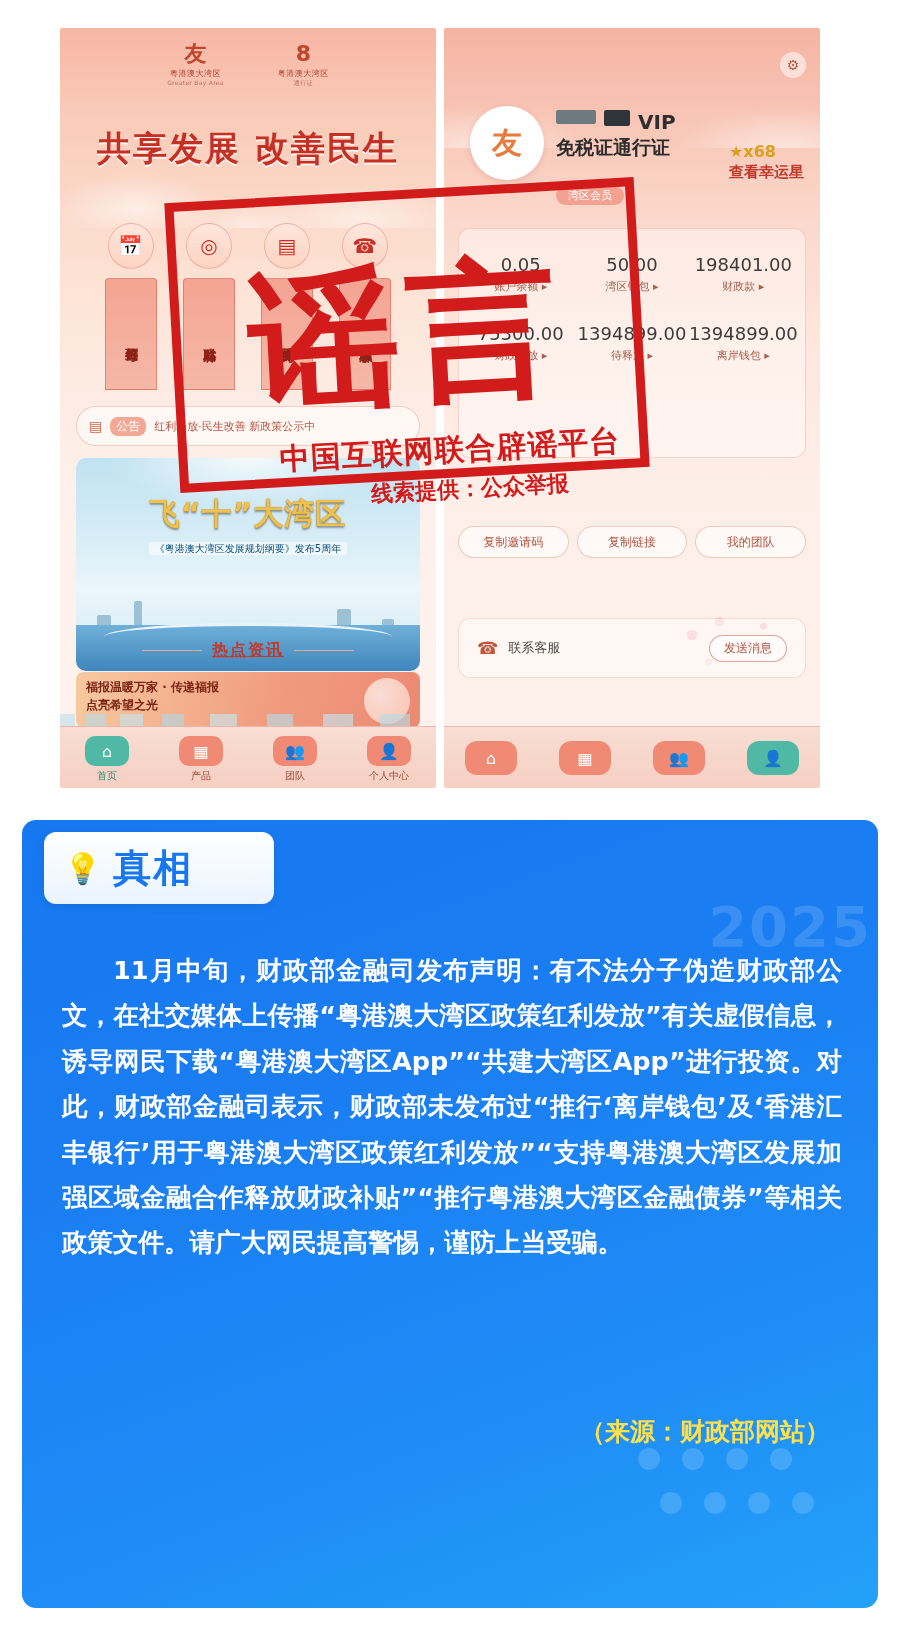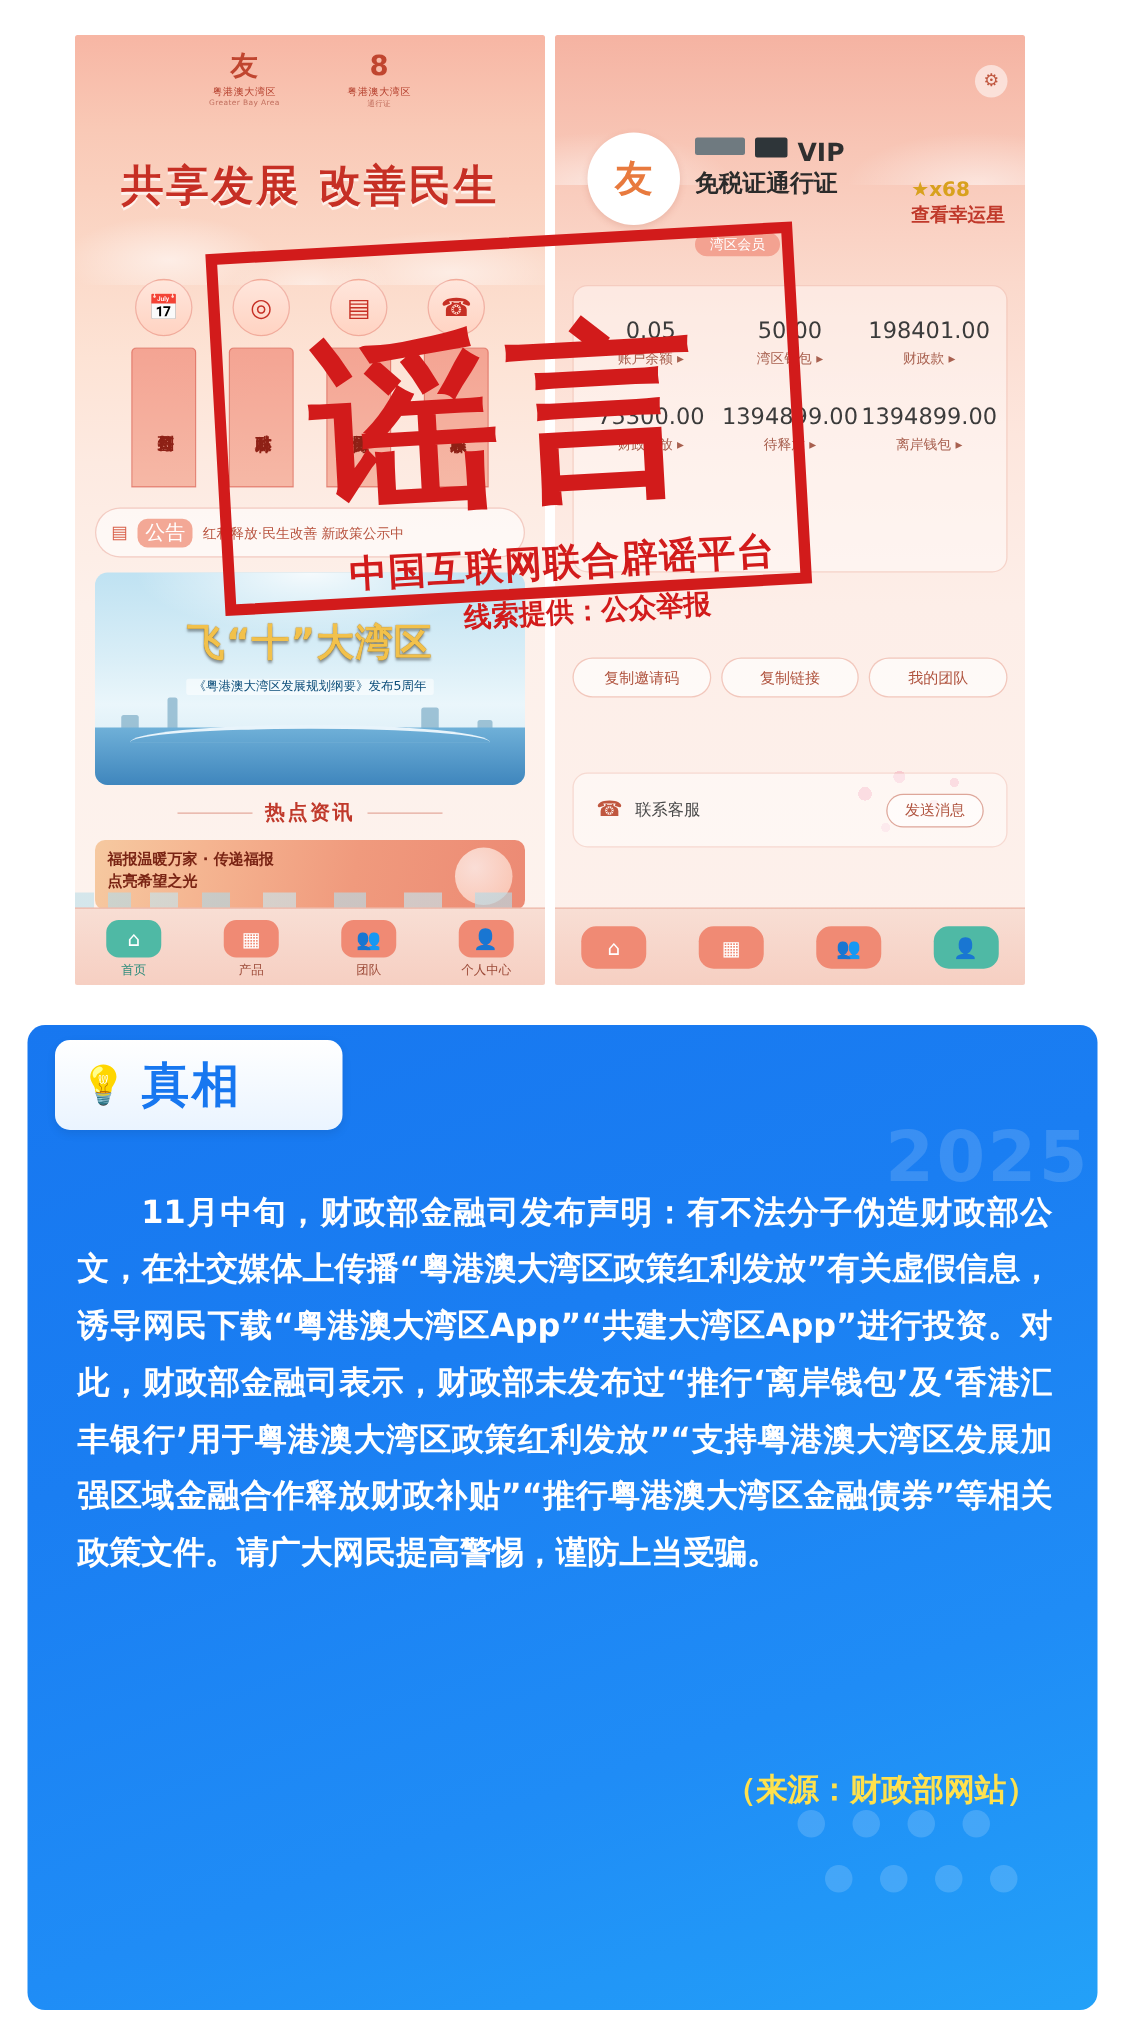--- a/index.html
+++ b/index.html
@@ -90,27 +90,27 @@
   .lp-notice {
     position: absolute; top: 378px; left: 16px; right: 16px;
     height: 40px; border-radius: 20px;
     background: rgba(255,255,255,.6);
     border: 1px solid rgba(220,120,100,.35);
     display: flex; align-items: center; gap: 8px;
     padding: 0 12px;
     font-size: 11px; color: #b8533f;
   }
   .lp-notice .tag {
-    background: #f3a896; color: #fff; font-size: 16px;
+    background: #f3a896; color: #fff; font-size: 12px;
     border-radius: 8px; padding: 1px 6px;
   }
   .lp-notice .ico { color: #d9604a; font-size: 14px; }
 
   .lp-hero {
-    position: absolute; top: 430px; left: 16px; right: 16px; height: 170px;
+    position: absolute; top: 430px; left: 16px; right: 16px; height: 213px;
     border-radius: 10px; overflow: hidden;
     background: linear-gradient(180deg,#bfe2f2 0%,#d9eef7 40%,#eaf6fb 62%,#cfe7f3 100%);
   }
   .lp-hero .sky { position:absolute; inset:0;
     background: radial-gradient(ellipse 200px 70px at 50% 0%, rgba(255,255,255,.85), rgba(255,255,255,0) 70%); }
   .lp-hero .bldg { position: absolute; bottom: 0; background: #8fb9cf; opacity:.85; border-radius: 2px 2px 0 0; }
   .lp-hero .water {
     position: absolute; left:0; right:0; bottom:0; height: 46px;
     background: linear-gradient(180deg,#6fb0d8,#3f86bd);
   }
@@ -129,20 +129,21 @@
     position: absolute; top: 84px; left: 0; width: 100%;
     text-align: center; font-size: 10px; color: #0d4e7a;
     background: rgba(255,255,255,.0);
   }
   .lp-hero-sub span { background: rgba(255,255,255,.55); padding: 1px 6px; border-radius: 2px; }
 
   .lp-section-title {
     position: absolute; top: 612px; left: 0; width: 100%;
     text-align: center; font-size: 16px; font-weight: bold; color: #c0392b;
     letter-spacing: 2px;
+    text-decoration: underline;
   }
   .lp-section-title .line {
     display: inline-block; width: 60px; height: 1px; background: #e3a99c;
     vertical-align: middle; margin: 0 10px;
   }
   .lp-news {
     position: absolute; top: 644px; left: 16px; right: 16px; height: 56px;
     border-radius: 8px; overflow: hidden;
     background: linear-gradient(100deg,#f6c9a0 0%, #f5b591 25%, #f09a7d 60%, #ec8a74 100%);
     padding: 6px 10px;

